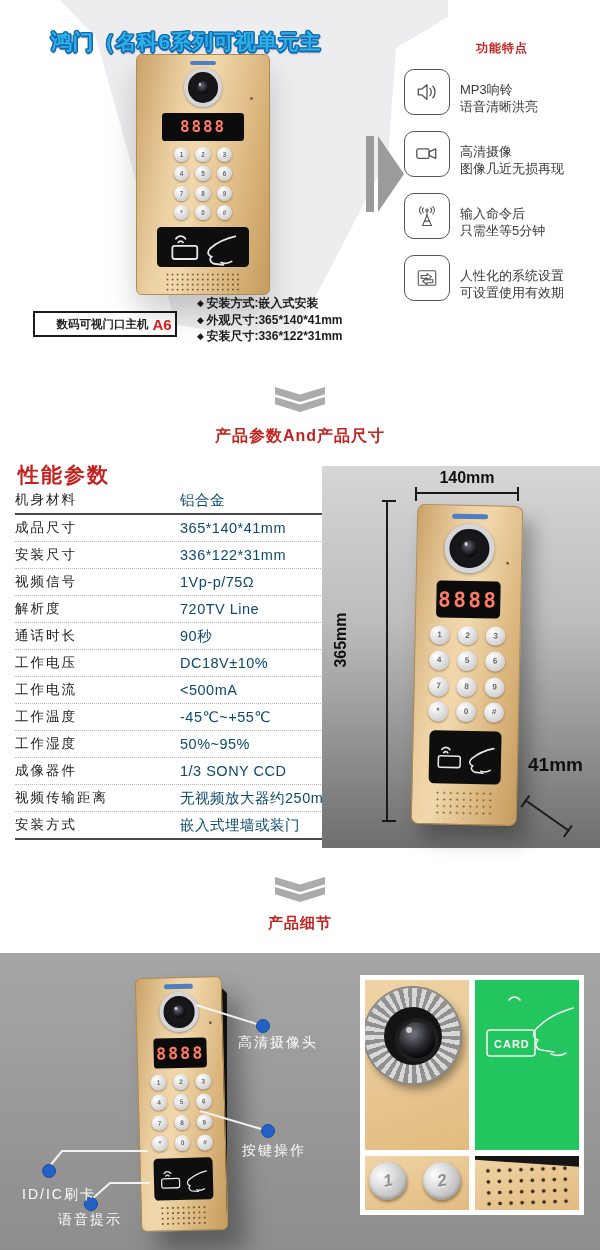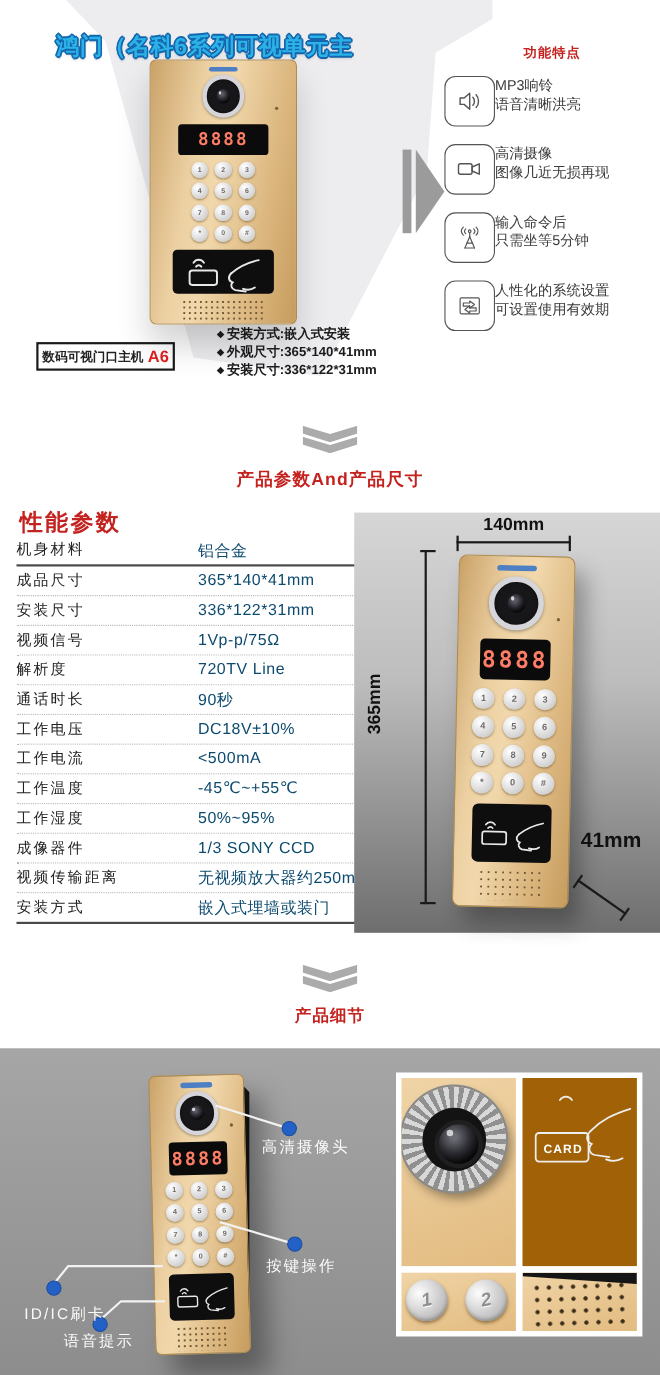--- a/index.html
+++ b/index.html
@@ -48,28 +48,28 @@
 
   
   .hero-arrow{left:366px;top:136px;width:40px;height:76px;}
   .hero-arrow .bar{position:absolute;left:0;top:0;width:8px;height:76px;background:#9b9b9b;}
   .hero-arrow .tri{position:absolute;left:12px;top:0;width:0;height:0;
     border-top:38px solid transparent;border-bottom:38px solid transparent;border-left:26px solid #9b9b9b;}
 
   
   .features{left:404px;top:40px;width:196px;}
   .features h2{margin:0 0 12px 0;text-align:center;font-size:12px;color:#c3221f;letter-spacing:1px;}
-  .feature{display:flex;margin-bottom:16px;align-items:flex-start;}
+  .feature{display:flex;gap:10px;margin-bottom:16px;align-items:flex-end;}
   .ficon{flex:0 0 44px;width:44px;height:44px;border:1.5px solid #555;border-radius:10px;
     display:flex;align-items:center;justify-content:center;background:#fff;}
   .ftext{font-size:13px;font-weight:500;color:#3a3a3a;line-height:17px;}
 
   
   .model-box{left:33px;top:311px;width:122px;height:22px;border:2px solid #1a1a1a;background:#fff;
-    display:flex;align-items:center;justify-content:center;gap:4px;font-size:11.5px;font-weight:bold;}
+    display:flex;align-items:center;justify-content:center;gap:4px;font-size:11.5px;font-weight:bold;padding-left:18px;}
   .model-box .model{color:#e02020;font-size:15px;}
   .bullets{left:197px;top:295px;margin:0;padding:0;list-style:none;font-size:12px;font-weight:bold;
     color:#1c1c1c;line-height:16.5px;}
   .bullets li::before{content:"◆ ";font-size:9px;vertical-align:1px;}
 
   
   .transition{left:0;width:600px;text-align:center;}
   .t1{top:387px;} .t2{top:877px;}
   .chev{width:50px;height:15px;margin:0 auto;background:#ababab;
     clip-path:polygon(0 0,50% 50%,100% 0,100% 48%,50% 100%,0 48%);}
@@ -103,21 +103,21 @@
     background:linear-gradient(180deg,#a6a6a6,#8d8d8d);}
   #slot-detail{position:absolute;left:138px;top:24px;transform:rotate(-1.5deg);}
   #slot-detail .device{width:85px;height:252px;font-size:8.8px;box-shadow:16px 20px 24px rgba(0,0,0,.35);}
   .callouts{position:absolute;left:0;top:0;}
   .co-label{position:absolute;color:#fafafa;font-size:14px;letter-spacing:2px;font-weight:500;}
 
   .detail-panel{position:absolute;left:360px;top:22px;width:224px;height:240px;background:#fff;
     padding:5px;box-sizing:border-box;display:grid;grid-template-columns:1fr 1fr;gap:6px;}
   .dcell{position:relative;overflow:hidden;}
   .dcell.gold{background:linear-gradient(160deg,#f0d4a6,#e2bb80);}
-  .dcell.dark{background:#a16207;}
+  .dcell.dark{background:#22c55e;}
   .cam-ring{position:absolute;left:0;top:8px;width:95px;height:95px;border-radius:50%;
     background:repeating-conic-gradient(#d8d8d8 0 6deg,#909090 6deg 12deg);
     box-shadow:0 0 0 2px #8a8a8a,4px 6px 10px rgba(0,0,0,.4);}
   .cam-inner{position:absolute;left:50%;top:50%;width:58px;height:58px;margin:-29px 0 0 -29px;
     border-radius:50%;background:#131313;}
   .cam-lens{position:absolute;left:50%;top:50%;width:36px;height:36px;margin:-18px 0 0 -18px;border-radius:50%;
     background:radial-gradient(circle at 38% 32%,#6a6a72 8%,#2a2a30 45%,#000 80%);border:4px solid #1f1f1f;}
   .cam-lens::after{content:"";position:absolute;left:20%;top:14%;width:6px;height:6px;border-radius:50%;
     background:rgba(255,255,255,.7);}
   .dkeys{position:absolute;left:4px;top:6px;display:grid;grid-template-columns:38px 38px;gap:12px 16px;}

